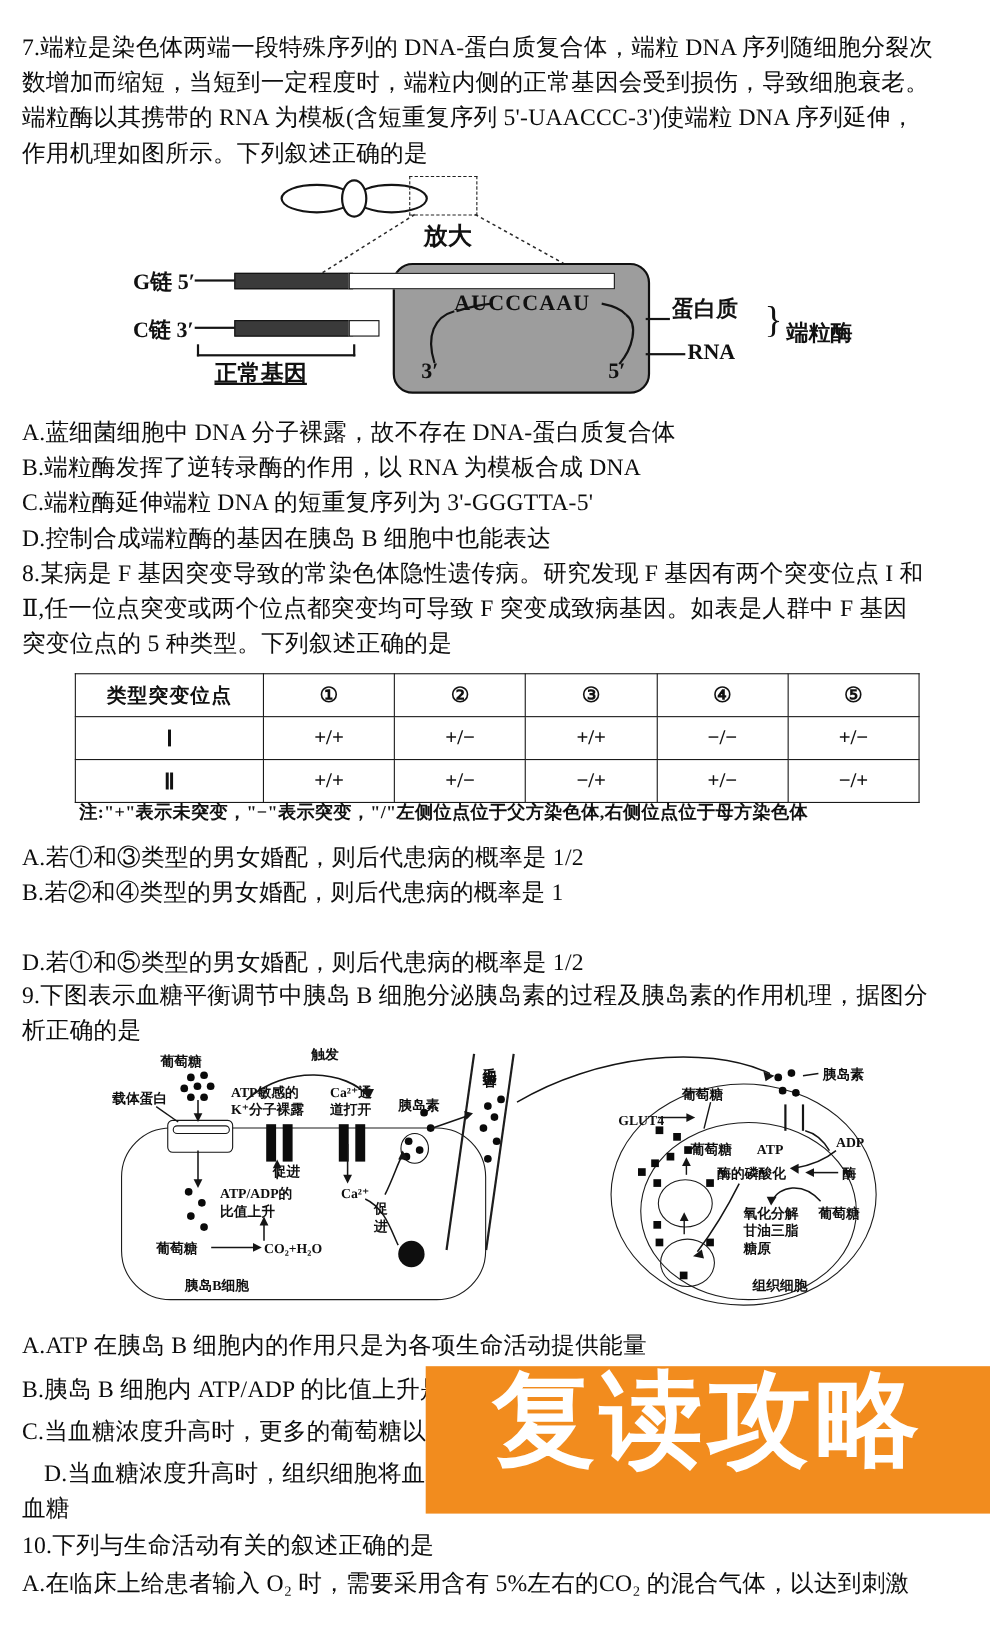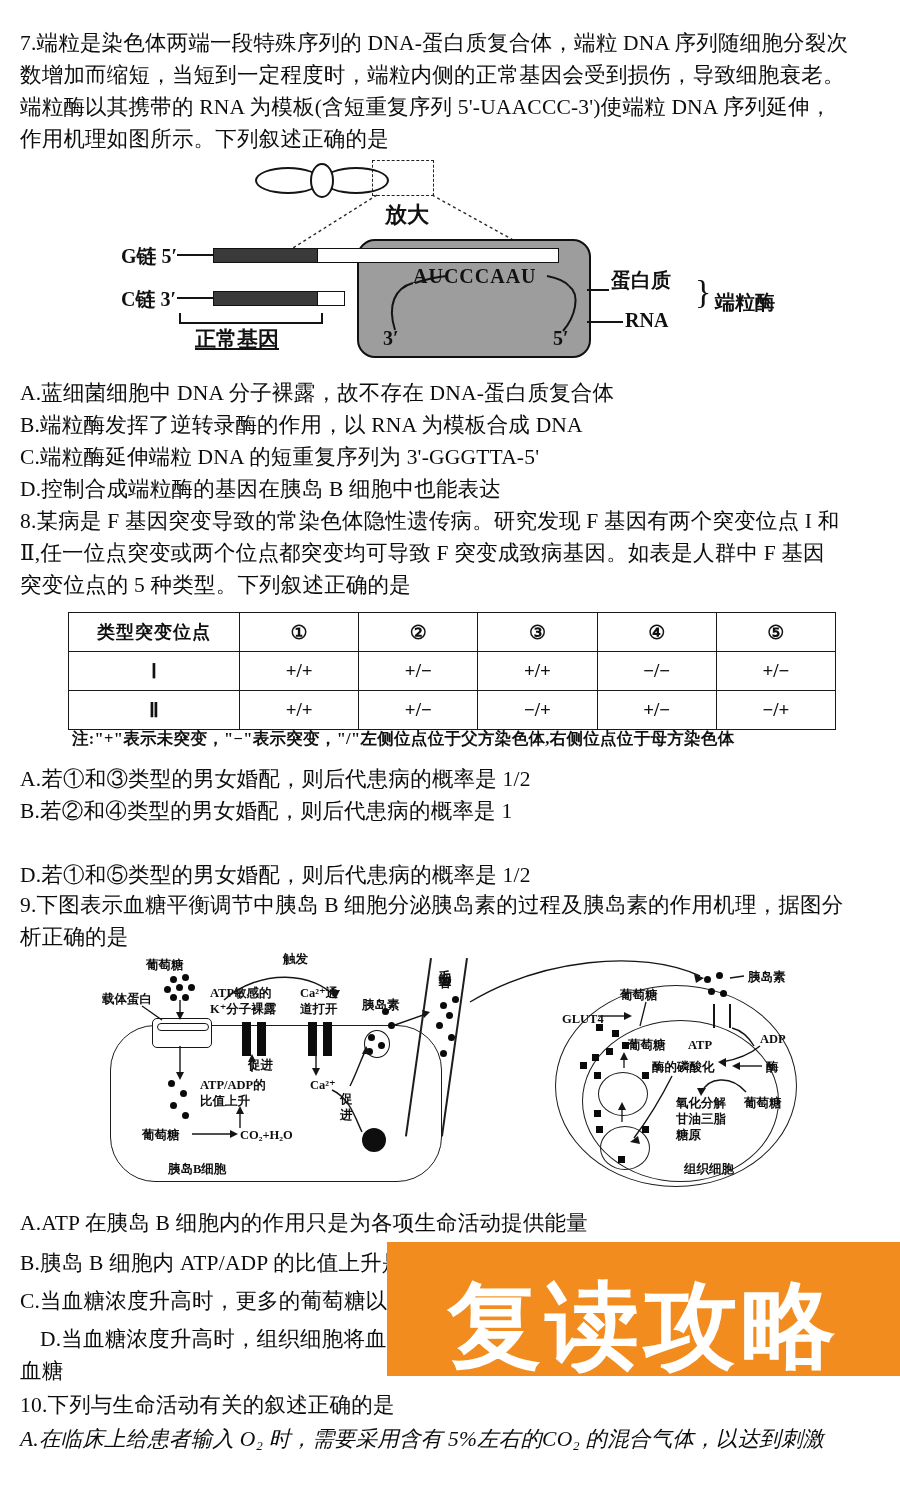--- a/index.html
+++ b/index.html
@@ -309,21 +309,21 @@
 
   
   #watermark {
     position: absolute;
     left: 387px;
     top: 1242px;
     width: 513px;
     height: 134px;
     background: #F28C1E;
     display: flex;
-    align-items: flex-end;
+    align-items: flex-start;
     justify-content: center;
     z-index: 50;
   }
   #watermark .wm-text {
     color: #ffffff;
     font-size: 94px;
     font-weight: 700;
     letter-spacing: 4px;
     font-family: "DejaVu Sans", "Liberation Sans", sans-serif;
     line-height: 100px;
@@ -604,19 +604,19 @@
     </svg>
   </div>
 
   <div class="qline opt" style="left:20px; top:1208px;">A.ATP 在胰岛 B 细胞内的作用只是为各项生命活动提供能量</div>
   <div class="qline opt" style="left:20px; top:1248px;">B.胰岛 B 细胞内 ATP/ADP 的比值上升是</div>
   <div class="qline opt" style="left:20px; top:1286px;">C.当血糖浓度升高时，更多的葡萄糖以</div>
   <div class="qline opt" style="left:20px; top:1324px;margin-left:20px;">D.当血糖浓度升高时，组织细胞将血糖</div>
   <div class="qline opt" style="left:20px; top:1356px;">血糖</div>
 
   <div class="qline stem" style="left:20px; top:1390px;">10.下列与生命活动有关的叙述正确的是</div>
-  <div class="qline opt" style="left:20px; top:1424px;font-style:italic;">A.在临床上给患者输入 O₂ 时，需要采用含有 5%左右的CO₂ 的混合气体，以达到刺激</div>
+  <div class="qline opt" style="left:20px; top:1424px;">A.在临床上给患者输入 O₂ 时，需要采用含有 5%左右的CO₂ 的混合气体，以达到刺激</div>
 
   <div id="watermark">
     <span class="wm-text">复读攻略</span>
   </div>
 
 </div>
 
 </body></html>

